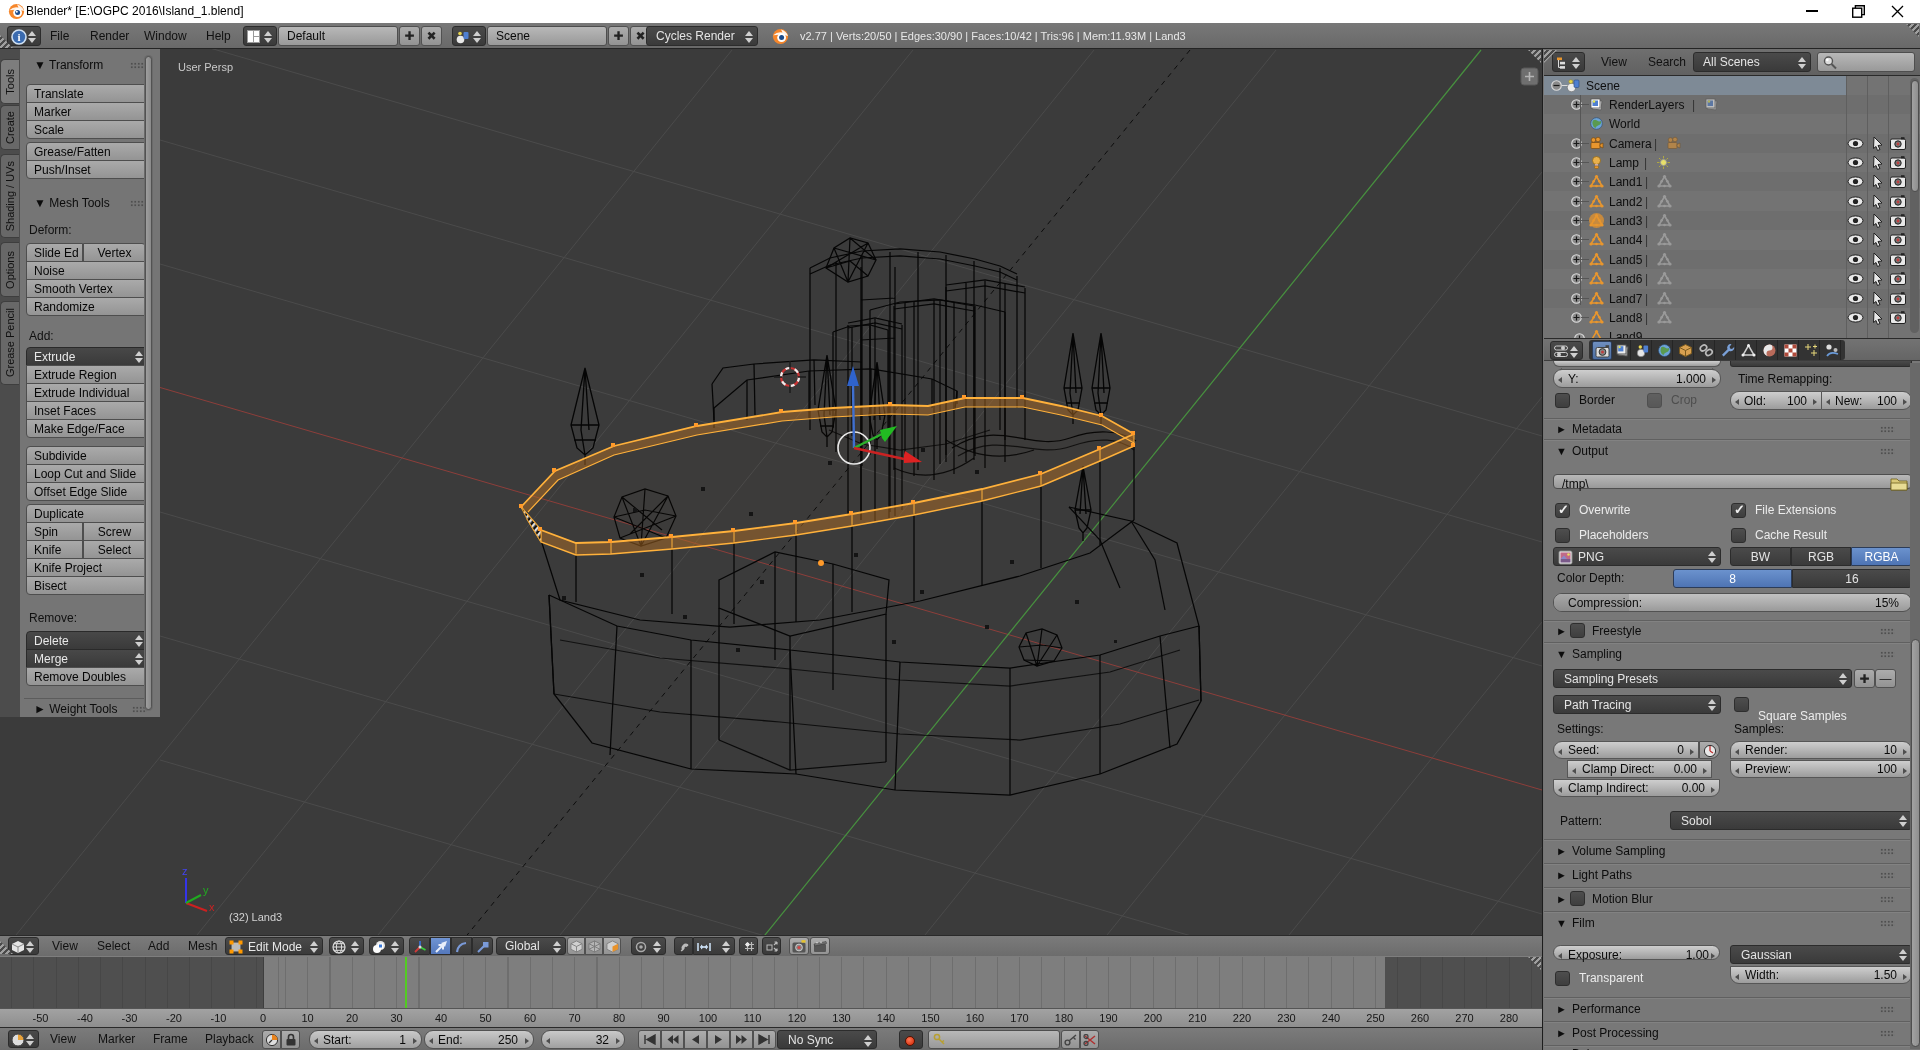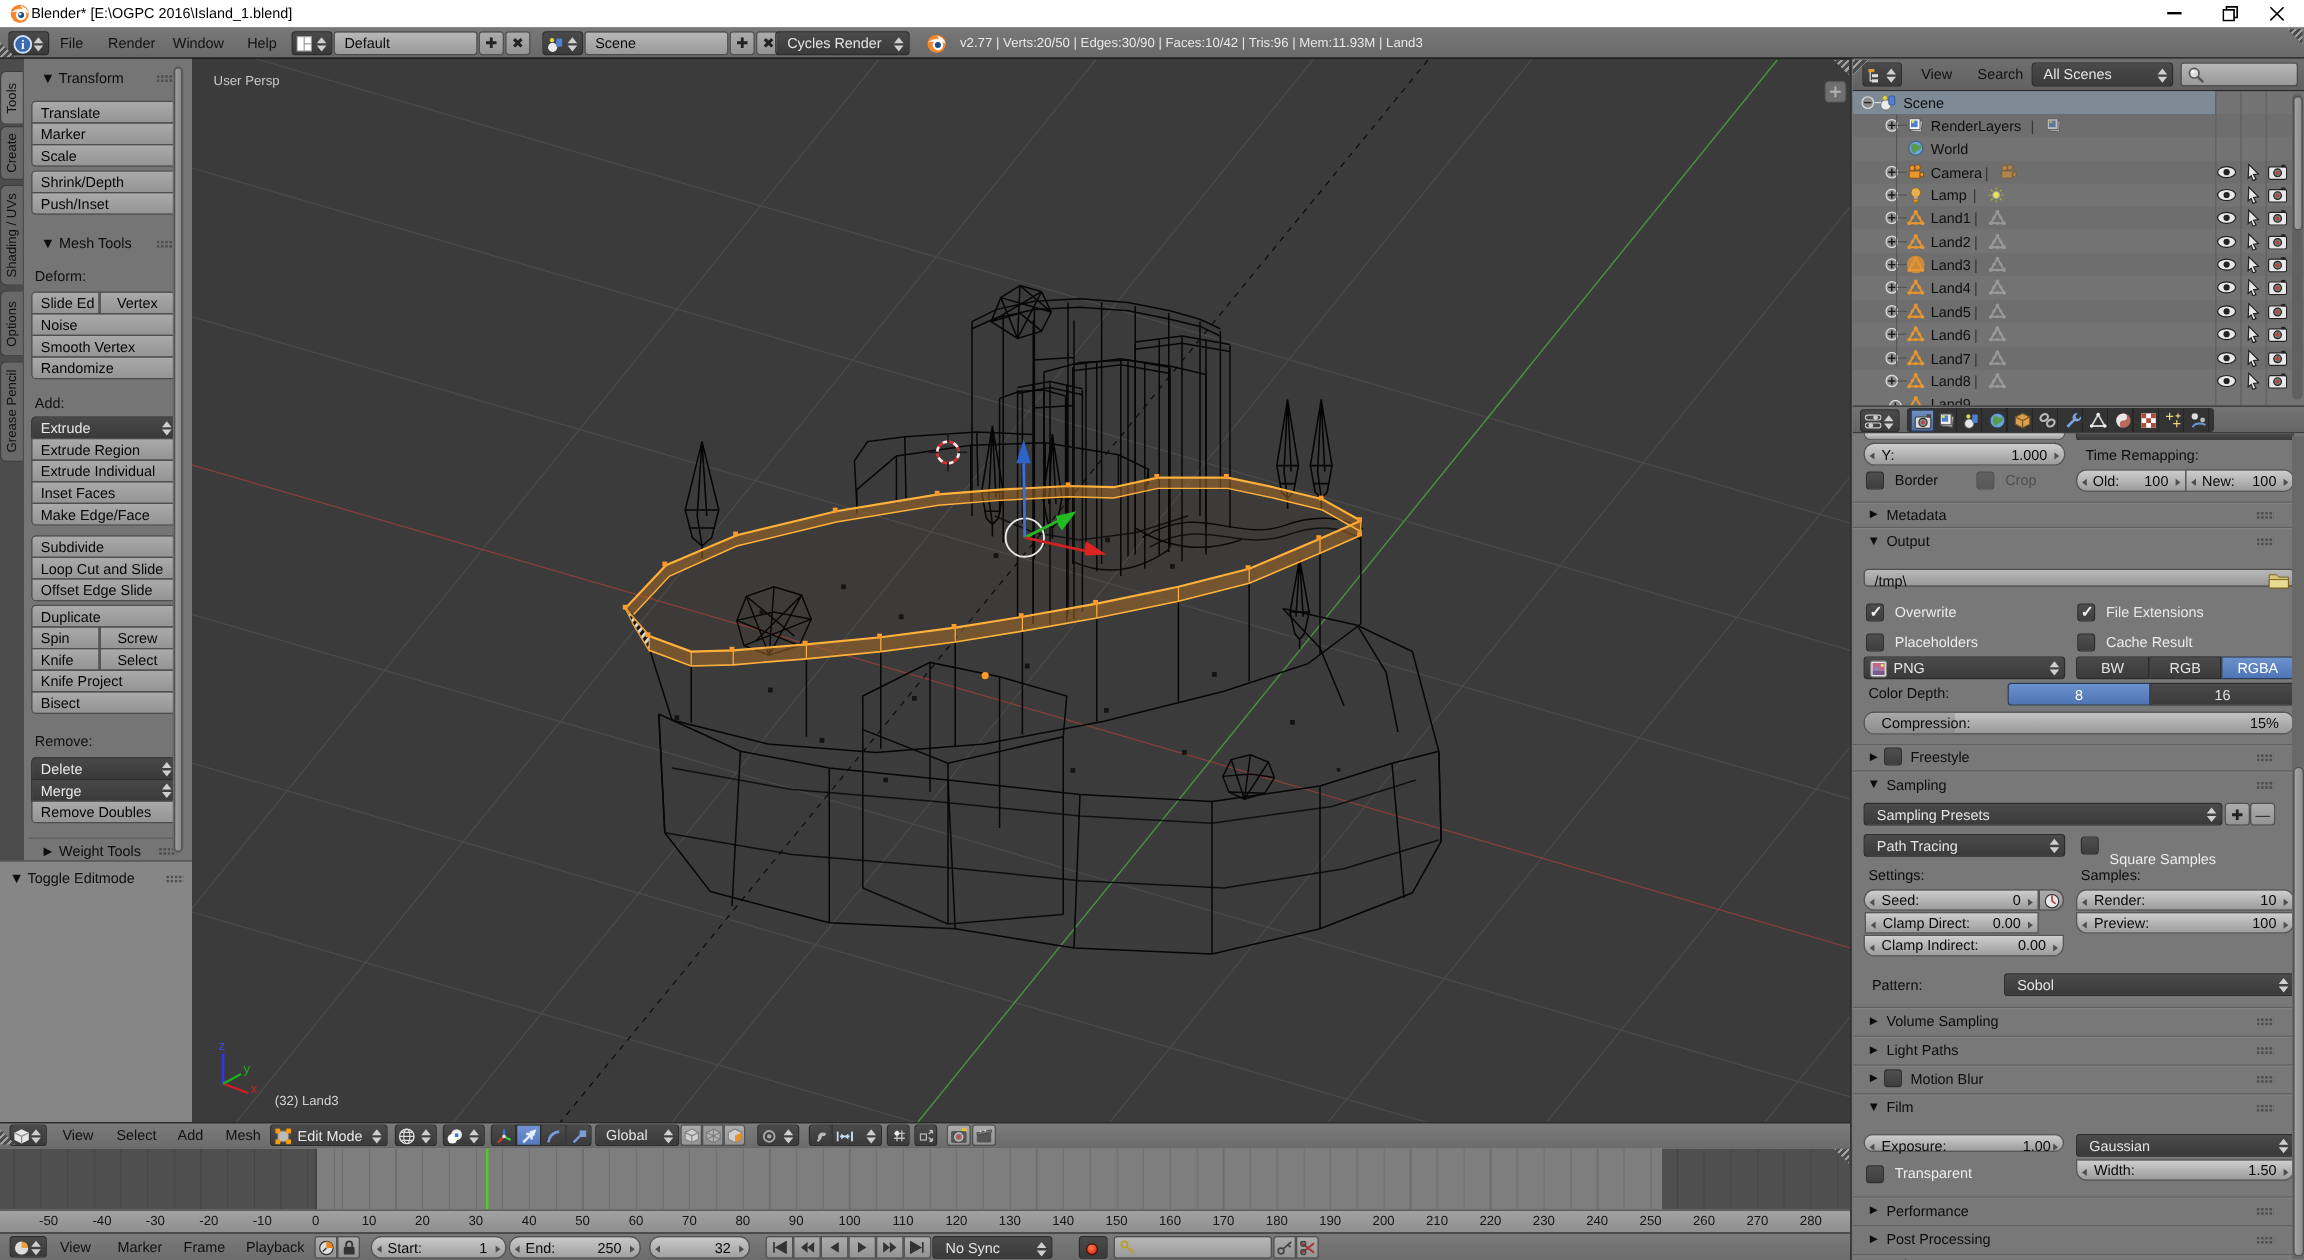--- a/index.html
+++ b/index.html
@@ -338,21 +338,21 @@
     </div>
  <div class="vtab" style="top:252px;height:84px;background:#686868">
       <span style="margin-top:40px;margin-left:-28px">Grease Pencil</span>
     </div>
  <div id="shelfitems" class="abs" style="left:20px;top:0;width:140px;height:668px;overflow:hidden">
   <div class="phead" style="left:14px;top:9px">▼ Transform</div>
       <div class="grip" style="top:13px"></div>
   <div class="sbtn" style="top:35px;border-radius:4px 4px 0 0">Translate</div>
   <div class="sbtn" style="top:53px">Marker</div>
   <div class="sbtn" style="top:71px;border-radius:0 0 4px 4px">Scale</div>
-  <div class="sbtn" style="top:93px;border-radius:4px 4px 0 0">Shrink/Depth</div>
+  <div class="sbtn" style="top:93px;border-radius:4px 4px 0 0">Grease/Fatten</div>
   <div class="sbtn" style="top:111px;border-radius:0 0 4px 4px">Push/Inset</div>
   <div class="phead" style="left:14px;top:147px">▼ Mesh Tools</div>
       <div class="grip" style="top:151px"></div>
   <div class="slbl" style="top:174px">Deform:</div>
   <div class="sbtn" style="top:194px;width:57px;border-radius:4px 0 0 0">Slide Ed</div>
   <div class="sbtn" style="top:194px;left:63px;width:63px;border-radius:0 4px 0 0;text-align:center;padding-left:0">Vertex</div>
   <div class="sbtn" style="top:212px">Noise</div>
   <div class="sbtn" style="top:230px">Smooth Vertex</div>
   <div class="sbtn" style="top:248px;border-radius:0 0 4px 4px">Randomize</div>
   <div class="slbl" style="top:280px">Add:</div>
@@ -373,24 +373,20 @@
   <div class="sbtn" style="top:527px;border-radius:0 0 4px 4px">Bisect</div>
   <div class="slbl" style="top:562px">Remove:</div>
   <div class="sbtnd" style="top:582px;border-radius:4px 4px 0 0">Delete<span class="spn" style="top:3px"></span></div>
   <div class="sbtnd" style="top:600px">Merge<span class="spn" style="top:3px"></span></div>
   <div class="sbtn" style="top:618px;border-radius:0 0 4px 4px">Remove Doubles</div>
   <div style="position:absolute;left:4px;top:649px;width:128px;border-top:1px solid #5c5c5c"></div>
   <div class="phead" style="left:14px;top:653px">► Weight Tools</div>
       <div class="grip" style="top:657px;left:112px"></div>
   <div style="position:absolute;left:124px;top:6px;width:9px;height:656px;background:#6a6a6a;border-radius:5px"></div>
   <div style="position:absolute;left:125px;top:7px;width:7px;height:654px;background:linear-gradient(90deg,#9e9e9e,#8a8a8a);border-radius:5px;border:1px solid #525252"></div>
- </div>
- <div id="shelf2">
-  <div class="phead" style="left:8px;top:7px">▼ Toggle Editmode</div>
-      <div class="grip" style="top:11px;left:138px"></div>
  </div>
 </div>
 <div id="view3dheader" class="abs">
   <div class="btnd abs" style="left:8px;top:1px;width:31px;height:18px">
     <svg class="abs" style="left:2px;top:2px" width="14" height="14" viewBox="0 0 14 14">
       <path d="M7 1 L13 4 L13 10 L7 13 L1 10 L1 4 Z" fill="#e6e6e6"></path>
       <path d="M1 4 L7 7 L13 4 M7 7 L7 13" stroke="#888" stroke-width="1" fill="none"></path>
     </svg>
       <span class="spn" style="top:3px"></span>
   </div>
@@ -1311,21 +1307,21 @@
   <div class="pill2 abs arl arr" style="left:9px;top:402px;width:146px;height:18px;border-radius:9px 0 0 9px">
           <span class="abs" style="left:14px;top:1px">Seed:</span>
           <span class="abs" style="right:14px;top:1px">0</span>
         </div>
 <div class="btn abs" style="left:155px;top:402px;width:21px;height:18px;border-radius:0 9px 9px 0">
 <svg class="abs" style="left:3px;top:2px" width="14" height="14" viewBox="0 0 14 14">
             <circle cx="7" cy="7" r="5.6" fill="#e8e8e8" stroke="#333"></circle>
             <path d="M7 7 L7 2 M7 7 L10 9" stroke="#c03030" stroke-width="1.3"></path>
           </svg>
         </div>
-  <div class="pill2 abs arl arr" style="left:10px;top:421px;width:145px;height:18px;border-radius:0">
+  <div class="pill2 abs arl arr" style="left:23px;top:421px;width:145px;height:18px;border-radius:0">
           <span class="abs" style="left:14px;top:1px">Clamp Direct:</span>
           <span class="abs" style="right:14px;top:1px">0.00</span>
         </div>
   <div class="pill2 abs arl arr" style="left:9px;top:440px;width:167px;height:18px;border-radius:0 0 9px 9px">
           <span class="abs" style="left:14px;top:1px">Clamp Indirect:</span>
           <span class="abs" style="right:14px;top:1px">0.00</span>
         </div>
   <div class="pill2 abs arl arr" style="left:186px;top:402px;width:182px;height:18px;border-radius:9px 9px 0 0">
           <span class="abs" style="left:14px;top:1px">Render:</span>
           <span class="abs" style="right:14px;top:1px">10</span>

